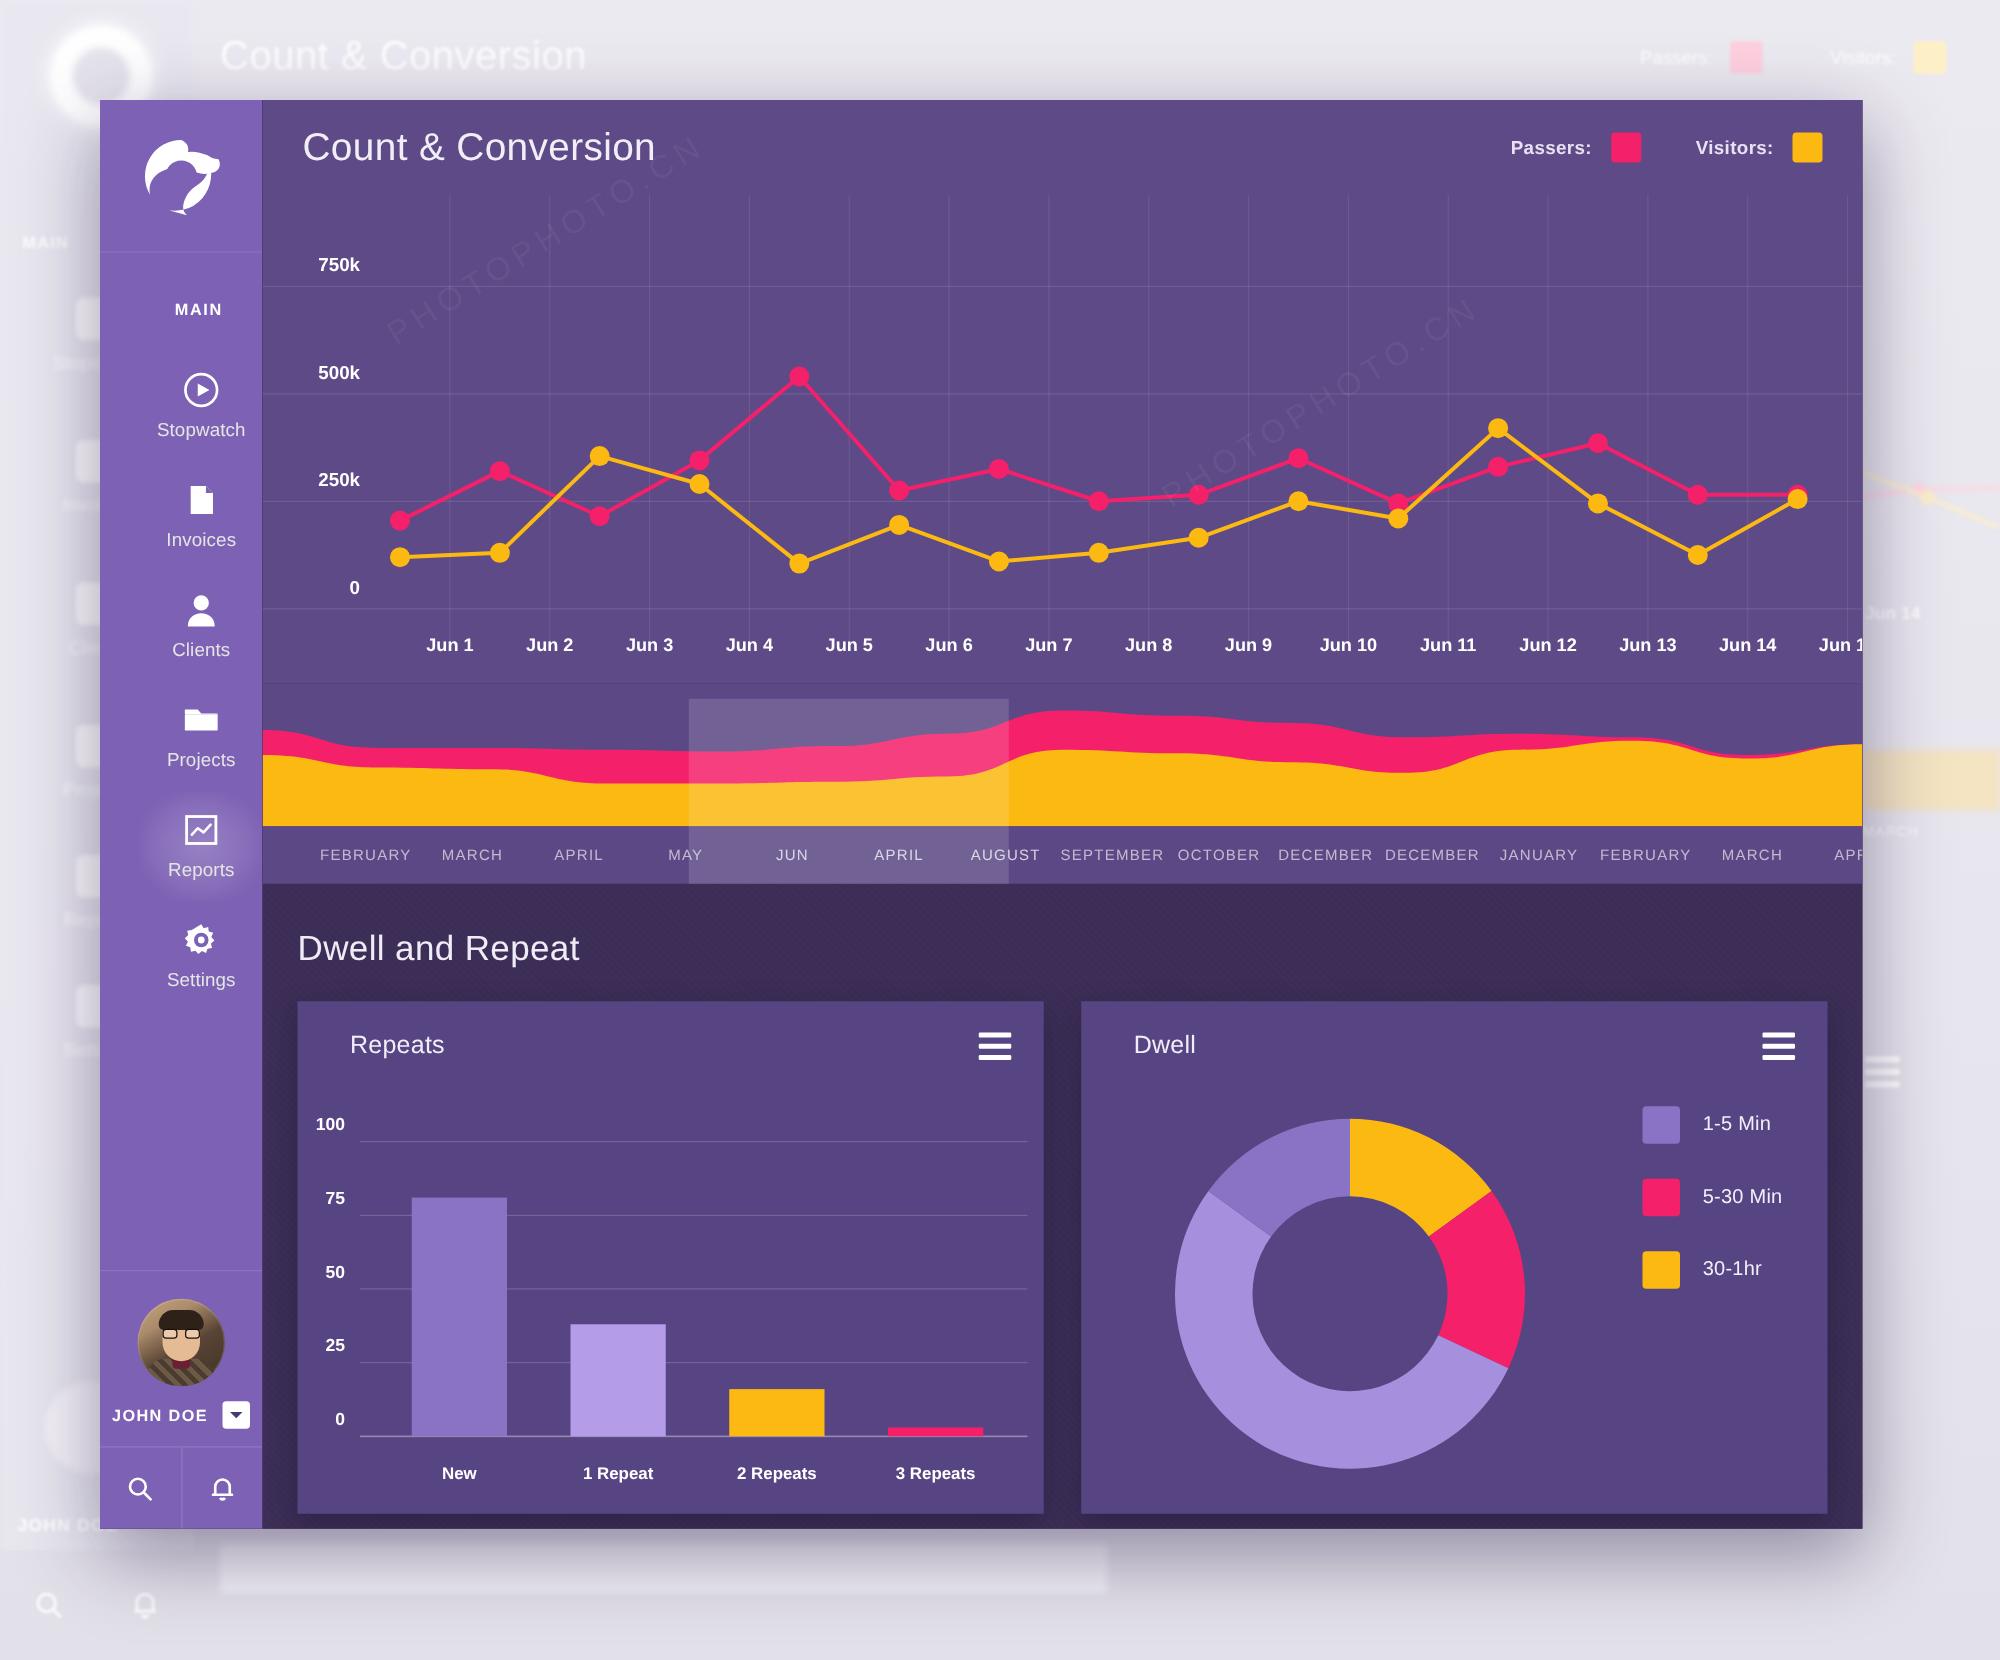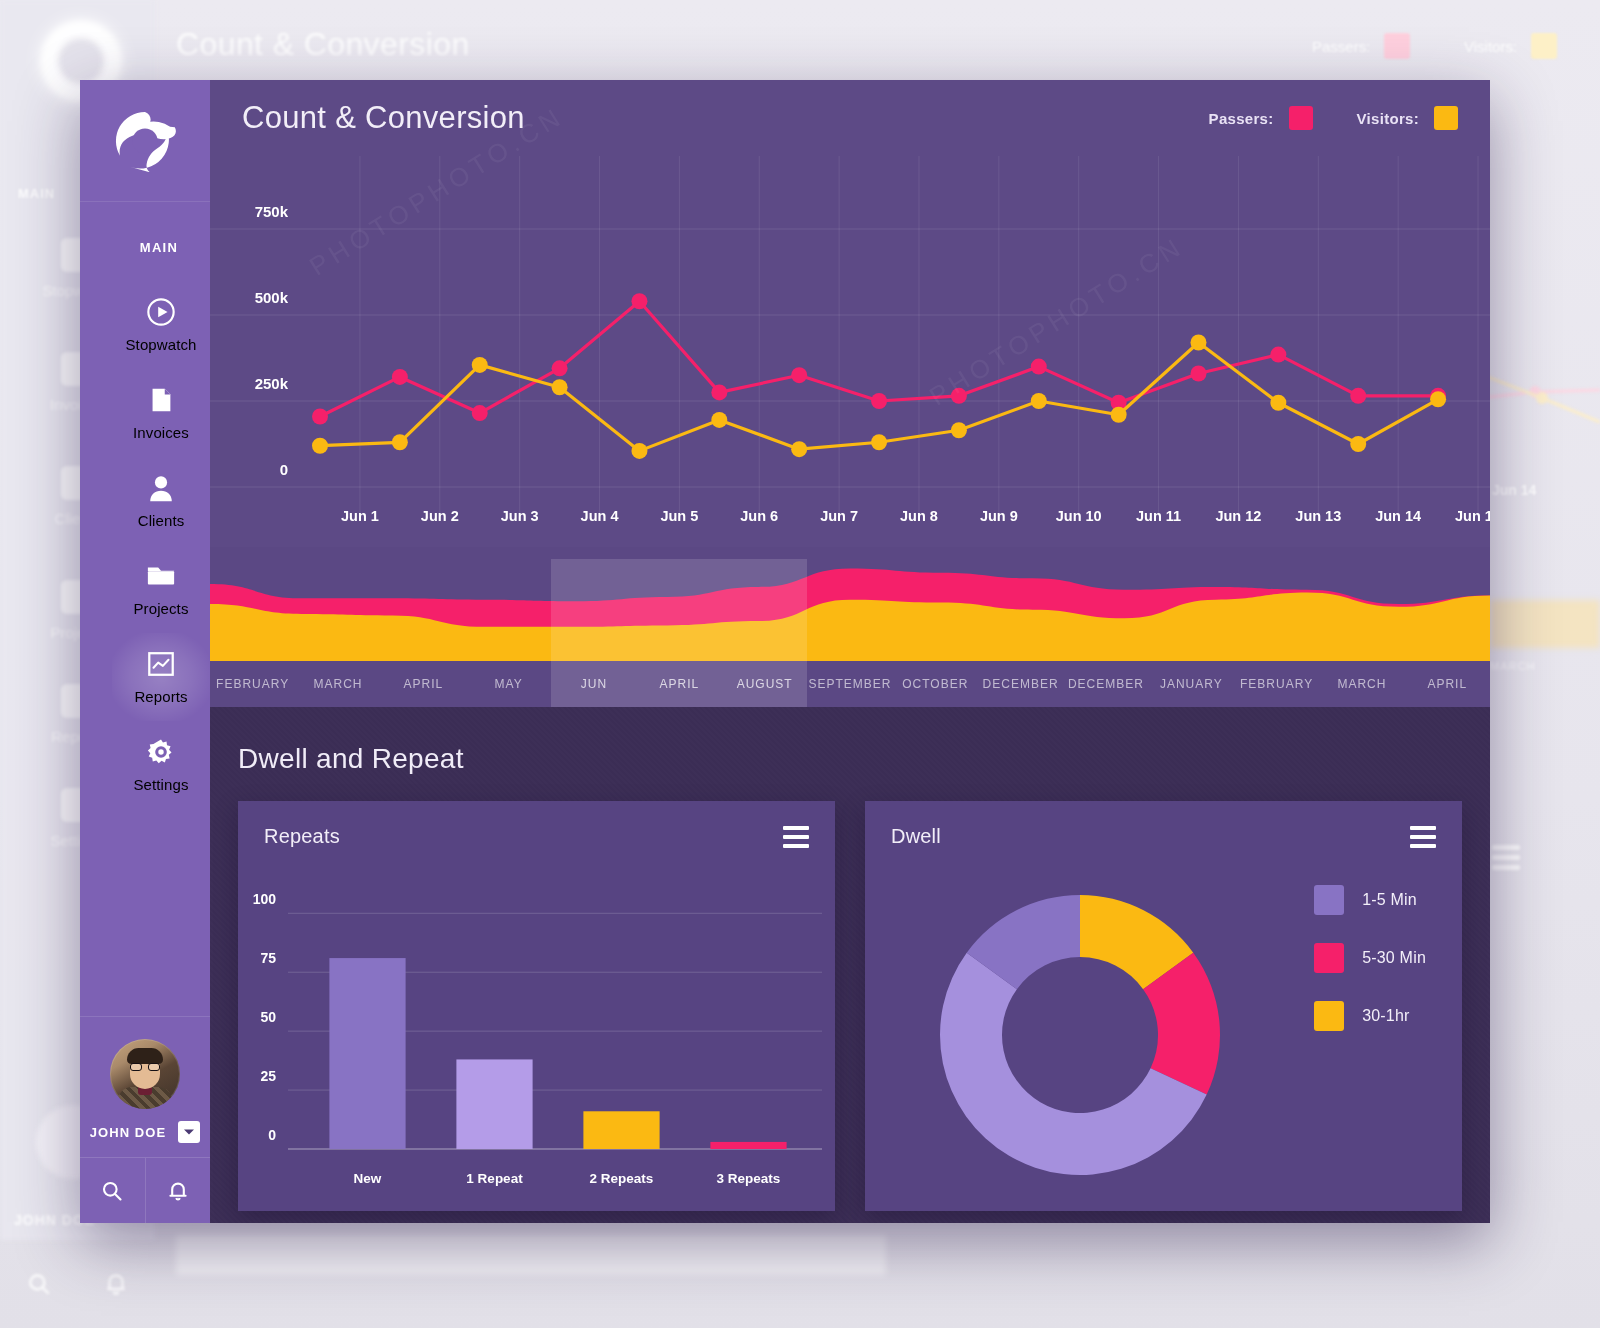--- a/index.html
+++ b/index.html
@@ -122,21 +122,21 @@
   }
   .logo { width: 62px; height: 62px; display:block; }
   .section-label {
     margin-top: 38px; text-align: center; color: #fff;
     font-size: 13px; font-weight: bold; letter-spacing: 1.3px; margin-left: 28px;
   }
   .nav { margin-top: 26px; }
   .nav-item {
     position: relative; height: 88px; display: flex; flex-direction: column;
     align-items: center; justify-content: center; gap: 9px;
-    color: #000000; text-decoration: none; cursor: pointer; margin-left: 32px;
+    color: #e5e5e5; text-decoration: none; cursor: pointer; margin-left: 32px;
   }
   .nav-item .ico { width: 30px; height: 30px; display: block; }
   .nav-item .lbl { font-size: 15px; letter-spacing: .1px; }
   .nav-item.active::before {
     content: ""; position: absolute; inset: 0;
     background: radial-gradient(ellipse at center, rgba(255,255,255,0.20) 0%, rgba(255,255,255,0.10) 45%, rgba(255,255,255,0) 78%);
   }
   .nav-item.active > * { position: relative; z-index: 1; }
 
   .sidebar-spacer { flex: 1 1 auto; }
@@ -214,21 +214,21 @@
   .legend-item .txt { color:#e9e2f5; font-size: 15px; font-weight:bold; letter-spacing:.3px;}
   .legend-item .sw { width: 24px; height: 24px; border-radius: 3px; }
 
   .chartwrap { position: relative; height: 391px; background: #5d4a86; }
   .chartwrap svg { display: block; }
 
   .scrubwrap { position: relative; height: 160px; background: #5b4884; }
   .scrubwrap svg { display:block; }
   .months {
     position: absolute; left: 0; right: 0; bottom: 0; height: 46px;
-    display: flex; align-items: center;
+    display: flex; align-items: center; padding-left: 40px;
   }
   .month {
     flex: 0 0 auto; text-align: center; font-size: 12px; letter-spacing: 1px;
     color: rgba(255,255,255,0.62); cursor: pointer;
   }
   .month.sel { color: rgba(255,255,255,0.75); }
   .scrub-sel {
     position: absolute; top: 12px; bottom: 0;
     background: rgba(255,255,255,0.14);
     pointer-events: none;
@@ -238,21 +238,21 @@
   .lower h2 {
     font-size: 28px; font-weight: normal; color: #f0ecf7; letter-spacing: .3px;
     margin-bottom: 26px;
   }
   .cards { display: flex; gap: 30px; }
   .card {
     background: #574482; flex: 1 1 0; height: 410px;
     box-shadow: 0 8px 22px rgba(20,10,40,0.30);
     position: relative; padding: 24px 26px;
   }
-  .card-head { display: flex; align-items: flex-end; }
+  .card-head { display: flex; align-items: flex-end; margin-left: 16px; }
   .card-title { font-size: 20px; color:#f2eef8; font-weight: normal; letter-spacing:.2px;}
   .hamburger { margin-left:auto; width: 26px; cursor: pointer; }
   .hamburger i { display:block; height: 4px; background:#fff; border-radius:1px; margin-bottom: 5px; }
   .hamburger i:last-child { margin-bottom:0; }
   .card-body { position: absolute; left: 0; right: 0; top: 62px; bottom: 0; }
   .card-body svg { display:block; }
 
   .donut-legend { position: absolute; right: 36px; top: 84px; }
   .dl-item { display: flex; align-items: center; gap: 18px; margin-bottom: 28px; }
   .dl-sw { width: 30px; height: 30px; border-radius: 3px; }

